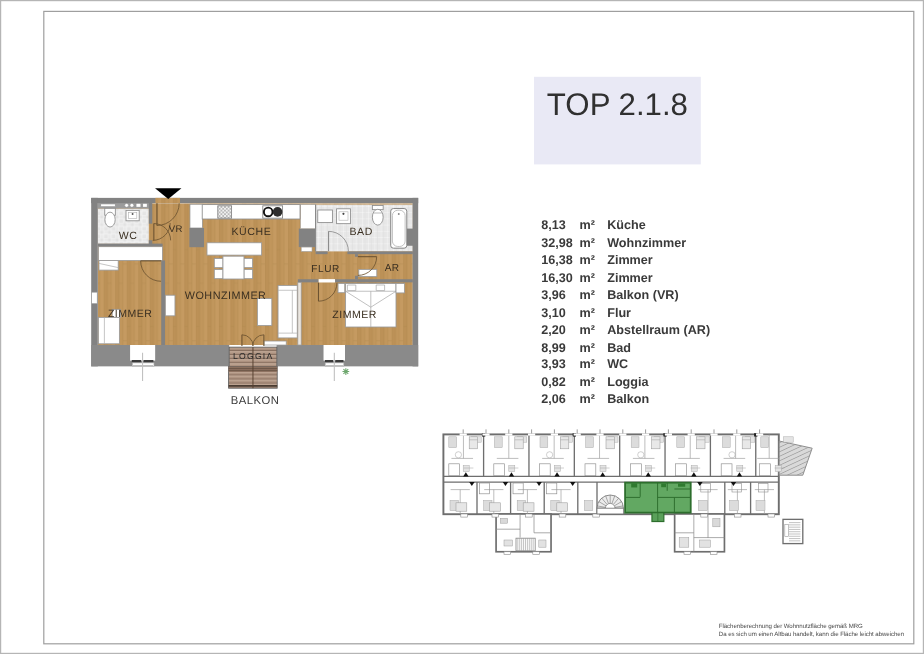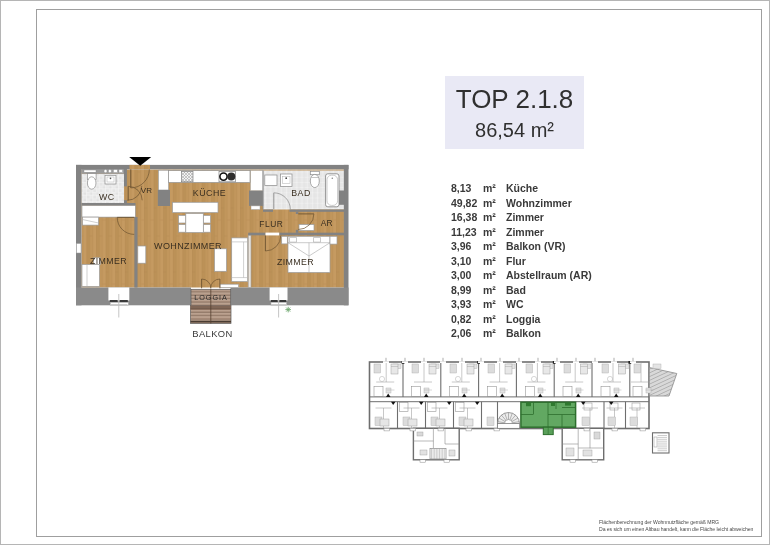--- a/index.html
+++ b/index.html
@@ -10,58 +10,57 @@
 .row .u{position:absolute;left:32px;}
 .row .n{position:absolute;left:55px;}
 </style>
 </head>
 <body>
 
 <div class="abs" style="left:0px;top:0px;width:768px;height:543px;border:1px solid #b5b5b5;"></div>
 
 <div class="abs" style="left:36px;top:9px;width:724px;height:526px;border:1px solid #9f9f9f;background:#fff;"></div>
 
-<div class="abs" style="left:445px;top:76px;width:139px;height:73px;background:#e9e9f5;text-align:center;color:#303030;">
+<div class="abs" style="left:445px;top:64px;width:139px;height:73px;background:#e9e9f5;text-align:center;color:#303030;">
 <div style="font-size:26px;margin-top:8px;letter-spacing:0px;white-space:nowrap;">TOP 2.1.8</div>
-<div style="font-size:20px;margin-top:4px;white-space:nowrap;">86,54 m²</div>
 </div>
 
 <div class="abs" style="left:451px;top:182px;width:200px;font-size:10.5px;color:#3a3a3a;font-weight:bold;">
 <div class="row">
       <span class="v">8,13</span>
       <span class="u">m²</span>
       <span class="n">Küche</span>
     </div>
 <div class="row">
-      <span class="v">49,82</span>
+      <span class="v">32,98</span>
       <span class="u">m²</span>
       <span class="n">Wohnzimmer</span>
     </div>
 <div class="row">
       <span class="v">16,38</span>
       <span class="u">m²</span>
       <span class="n">Zimmer</span>
     </div>
 <div class="row">
-      <span class="v">11,23</span>
+      <span class="v">16,30</span>
       <span class="u">m²</span>
       <span class="n">Zimmer</span>
     </div>
 <div class="row">
       <span class="v">3,96</span>
       <span class="u">m²</span>
       <span class="n">Balkon (VR)</span>
     </div>
 <div class="row">
       <span class="v">3,10</span>
       <span class="u">m²</span>
       <span class="n">Flur</span>
     </div>
 <div class="row">
-      <span class="v">3,00</span>
+      <span class="v">2,20</span>
       <span class="u">m²</span>
       <span class="n">Abstellraum (AR)</span>
     </div>
 <div class="row">
       <span class="v">8,99</span>
       <span class="u">m²</span>
       <span class="n">Bad</span>
     </div>
 <div class="row">
       <span class="v">3,93</span>

